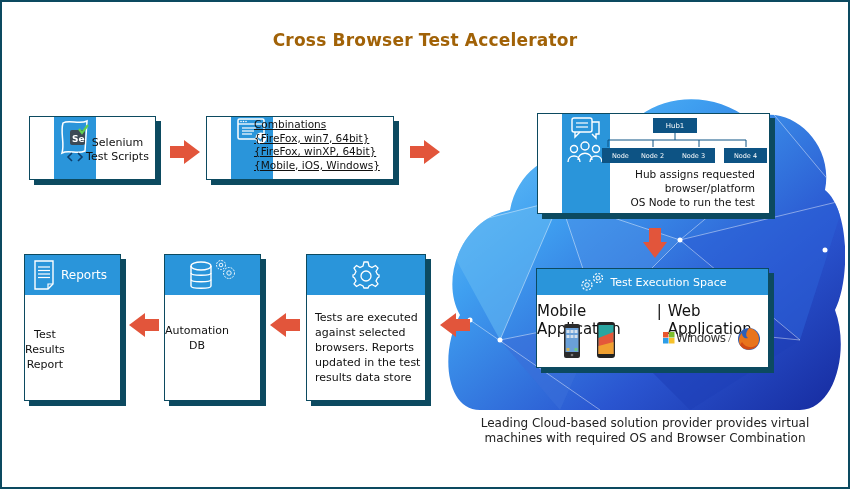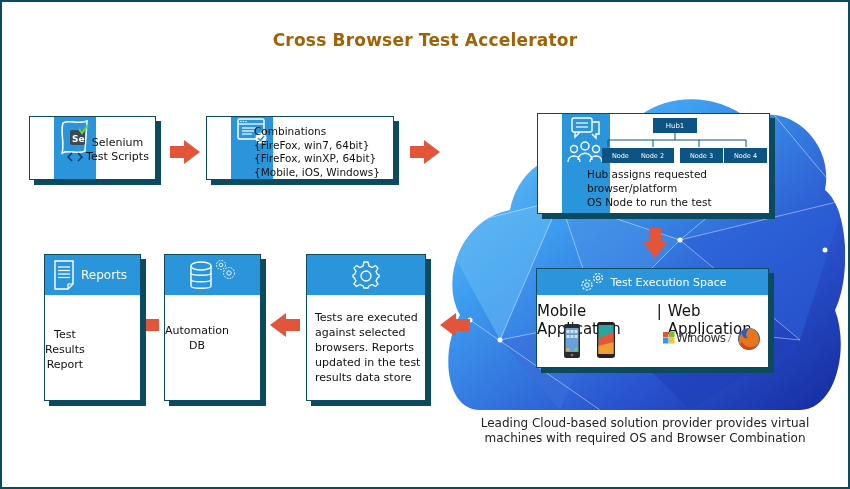--- a/index.html
+++ b/index.html
@@ -102,21 +102,21 @@
       <circle cx="5" cy="4.5" r="0.8" fill="#fff"></circle>
         <circle cx="7.5" cy="4.5" r="0.8" fill="#fff"></circle>
         <circle cx="10" cy="4.5" r="0.8" fill="#fff"></circle>
       <line x1="6" y1="11" x2="20" y2="11" stroke="#fff" stroke-width="1.2"></line>
       <line x1="6" y1="14" x2="18" y2="14" stroke="#fff" stroke-width="1.2"></line>
       <line x1="6" y1="17" x2="16" y2="17" stroke="#fff" stroke-width="1.2"></line>
       <circle cx="25" cy="21" r="5.5" fill="#fff"></circle>
       <path d="M22 21 L24.5 23.5 L28 19" stroke="#2a95da" stroke-width="1.6" fill="none"></path>
     </svg>
   </div>
-  <div class="btext" style="left:47px; top:8px; width:140px; font-size:10.5px; line-height:13.5px;">
+  <div class="btext" style="left:47px; top:1px; width:140px; font-size:10.5px; line-height:13.5px;text-decoration:underline;">
     <div>Combinations</div>
     <div>{FireFox, win7, 64bit}</div>
     <div>{FireFox, winXP, 64bit}</div>
     <div>{Mobile, iOS, Windows}</div>
   </div>
 </div>
 
 <svg class="arrow" style="left:410px; top:140px;" width="30" height="24" viewBox="0 0 30 24">
   <polygon points="0,6 14,6 14,0 30,12 14,24 14,18 0,18" fill="#e2553b"></polygon>
 </svg>
@@ -142,25 +142,25 @@
   <svg style="position:absolute; left:0; top:0;" width="182" height="34" viewBox="0 0 182 34">
     <line x1="89" y1="17" x2="89" y2="24" stroke="#0d5384" stroke-width="1"></line>
     <line x1="22" y1="24" x2="160" y2="24" stroke="#0d5384" stroke-width="1"></line>
     <line x1="22" y1="24" x2="22" y2="31" stroke="#0d5384" stroke-width="1"></line>
     <line x1="67" y1="24" x2="67" y2="31" stroke="#0d5384" stroke-width="1"></line>
     <line x1="113" y1="24" x2="113" y2="31" stroke="#0d5384" stroke-width="1"></line>
     <line x1="160" y1="24" x2="160" y2="31" stroke="#0d5384" stroke-width="1"></line>
   </svg>
   <div class="node" style="left:16px;">Node 1</div>
   <div class="node" style="left:45px;">Node 2</div>
-  <div class="node" style="left:94px;">Node 3</div>
+  <div class="node" style="left:86px;">Node 3</div>
   <div class="node" style="left:138px;">Node 4</div>
 </div>
 
-<div class="btext" style="left:587px; top:167px; width:168px; text-align:left; font-size:10.5px; line-height:14px;">
+<div class="btext" style="left:587px; top:167px; width:168px; text-align:right; font-size:10.5px; line-height:14px;">
   <div>Hub assigns requested</div>
   <div>browser/platform</div>
   <div>OS Node to run the test</div>
 </div>
 
 <svg class="arrow" style="left:643px; top:228px;" width="24" height="30" viewBox="0 0 24 30">
   <polygon points="6,0 18,0 18,14 24,14 12,30 0,14 6,14" fill="#e2553b"></polygon>
 </svg>
 
 <div class="box" style="left:536px; top:268px; width:233px; height:100px;">
@@ -260,21 +260,21 @@
       <div>Automation</div>
       <div>DB</div>
     </div>
   </div>
 </div>
 
 <svg class="arrow" style="left:129px; top:313px;" width="30" height="24" viewBox="0 0 30 24">
   <polygon points="30,6 16,6 16,0 0,12 16,24 16,18 30,18" fill="#e2553b"></polygon>
 </svg>
 
-<div class="box" style="left:24px; top:254px; width:97px; height:147px;margin-left:20px;">
+<div class="box" style="left:24px; top:254px; width:97px; height:147px;">
   <div class="vhead" style="justify-content:flex-start; padding-left:8px;">
     <svg width="22" height="32" viewBox="0 0 22 32" style="margin-right:6px;">
       <path d="M2 2 H20 V25 L15 30 H2 Z" fill="none" stroke="#fff" stroke-width="1.4"></path>
       <path d="M20 25 H15 V30" fill="none" stroke="#fff" stroke-width="1.2"></path>
       <line x1="5" y1="8" x2="17" y2="8" stroke="#fff" stroke-width="1.2"></line>
       <line x1="5" y1="11.5" x2="17" y2="11.5" stroke="#fff" stroke-width="1.2"></line>
       <line x1="5" y1="15" x2="17" y2="15" stroke="#fff" stroke-width="1.2"></line>
       <line x1="5" y1="18.5" x2="17" y2="18.5" stroke="#fff" stroke-width="1.2"></line>
     </svg>
     <span style="color:#fff; font-size:12px;">Reports</span>

